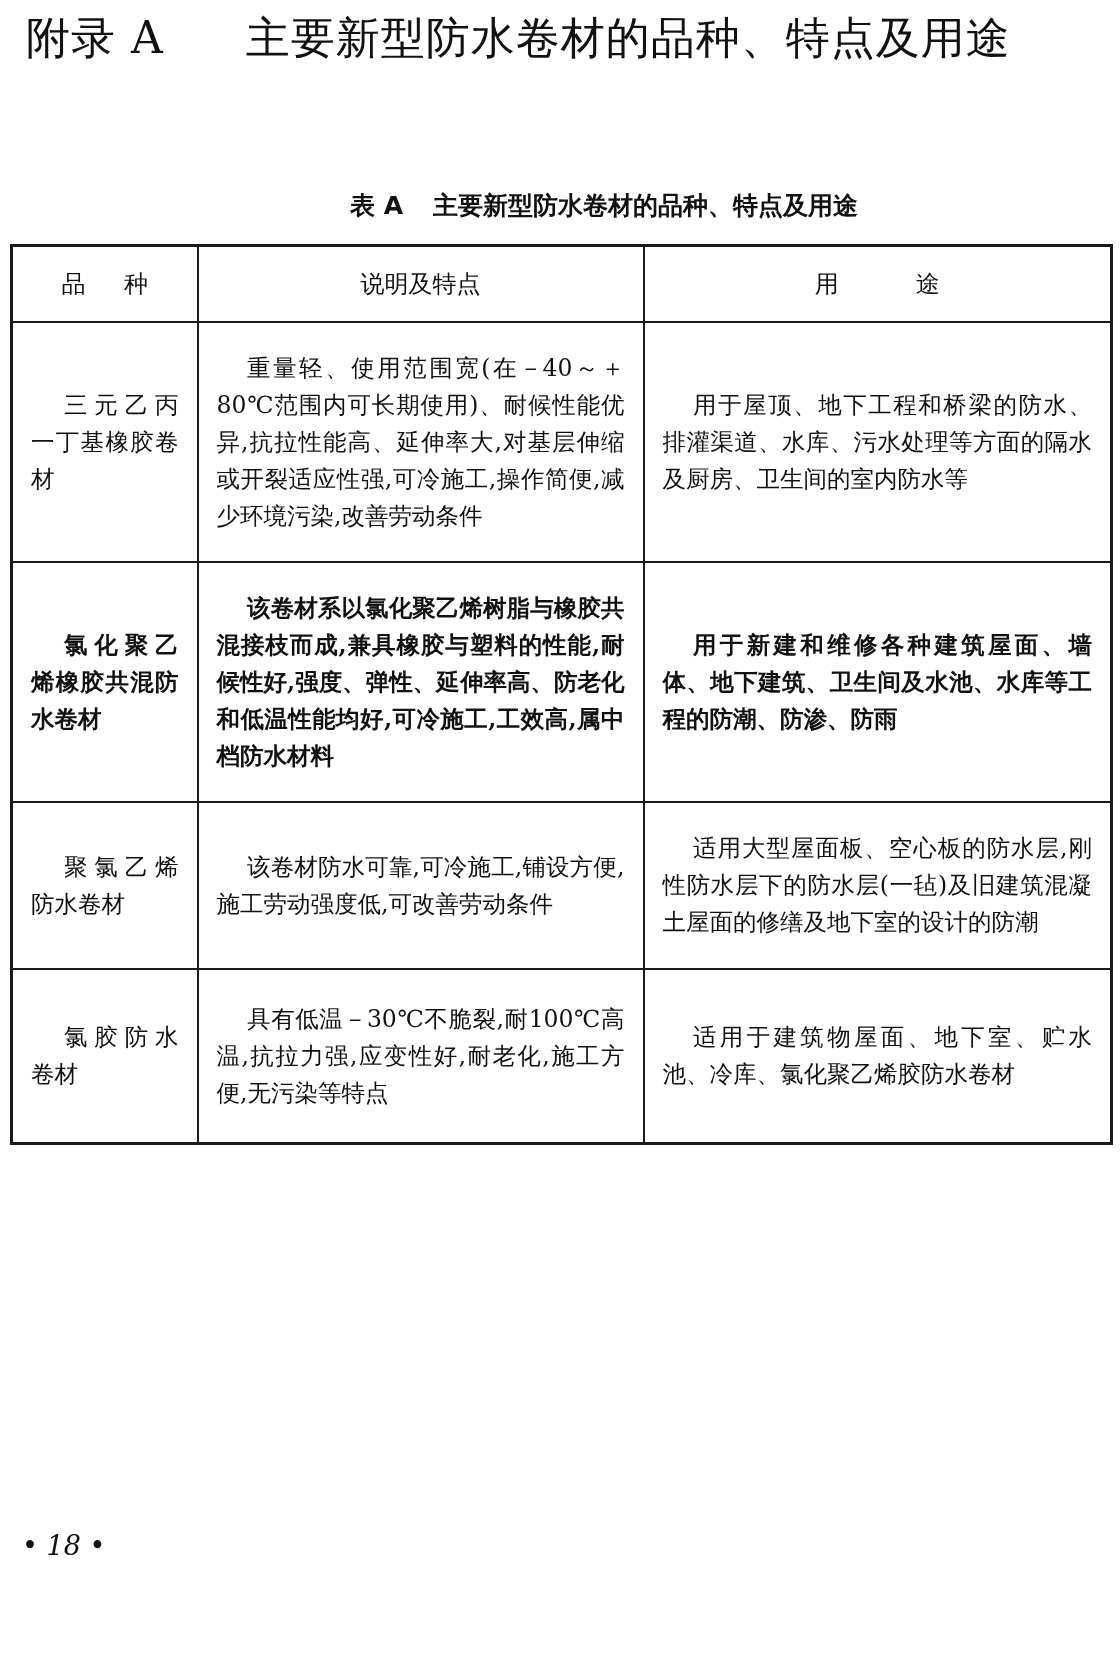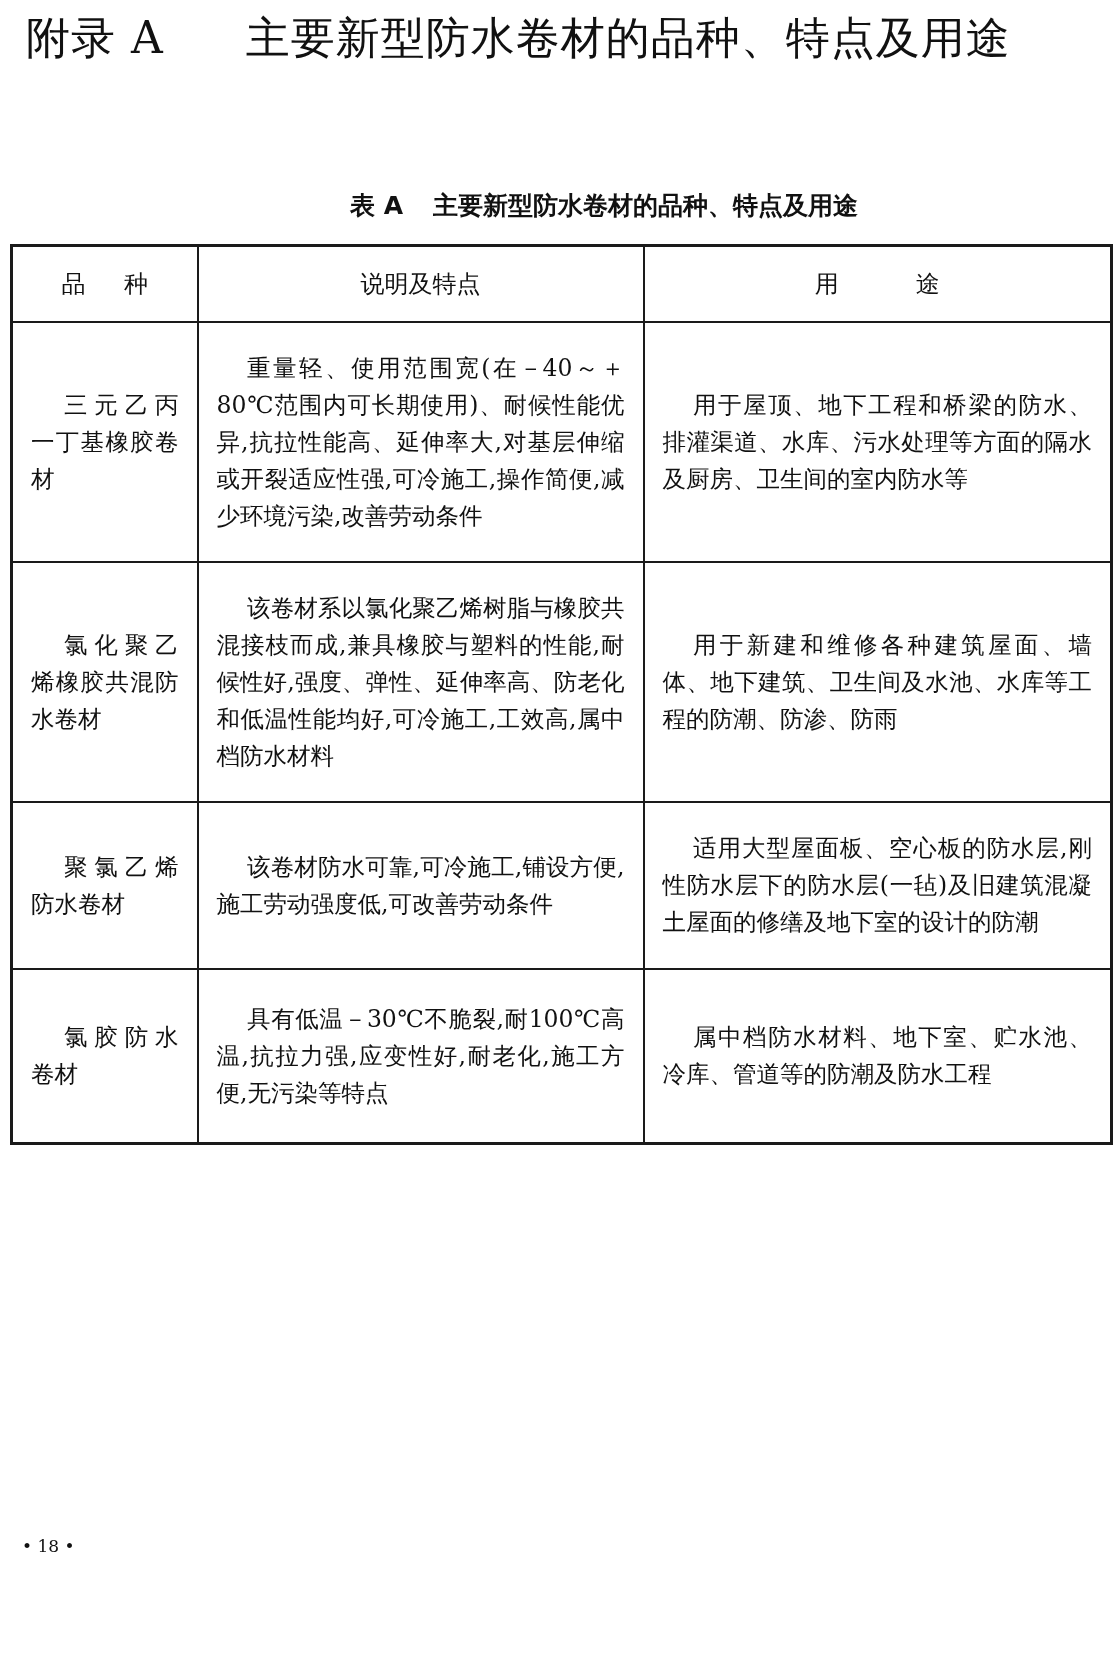--- a/index.html
+++ b/index.html
@@ -85,30 +85,31 @@
     display: inline-block;
     width: 1.6em;
   }
   .sp-wide {
     display: inline-block;
     width: 3.2em;
   }
   tr.r1 td { height: 238px; }
   tr.r2 td { height: 180px; }
   tr.r3 td { height: 204px; }
-  tr.r4 td { height: 238px; }
+  tr.r4 td { height: 238px; font-weight: bold; }
   tr.r5 td { height: 165px; }
   tr.r6 td { height: 172px; }
   .page-number {
     position: absolute;
     left: 22px;
     top: 1526px;
-    font-size: 17px;
+    font-size: 27px;
     line-height: 40px;
     margin: 0;
+    font-style: italic;
   }
 </style>
 </head>
 <body>
 
 <h1 class="appendix-title"><span class="label">附录 A</span><span>主要新型防水卷材的品种、特点及用途</span></h1>
 
 <p class="table-caption"><span class="label">表 A</span><span>主要新型防水卷材的品种、特点及用途</span></p>
 
 <table class="main-table">
@@ -136,18 +137,18 @@
       <td class="use">用于新建和维修各种建筑屋面、墙体、地下建筑、卫生间及水池、水库等工程的防潮、防渗、防雨</td>
     </tr>
     <tr class="r5">
       <td class="variety">聚氯乙烯防水卷材</td>
       <td class="desc">该卷材防水可靠,可冷施工,铺设方便,施工劳动强度低,可改善劳动条件</td>
       <td class="use">适用大型屋面板、空心板的防水层,刚性防水层下的防水层(一毡)及旧建筑混凝土屋面的修缮及地下室的设计的防潮</td>
     </tr>
     <tr class="r6">
       <td class="variety">氯胶防水卷材</td>
       <td class="desc">具有低温－30℃不脆裂,耐100℃高温,抗拉力强,应变性好,耐老化,施工方便,无污染等特点</td>
-      <td class="use">属中档防水材料、地下室、贮水池、冷库、管道等的防潮及防水工程</td>
+      <td class="use">适用于建筑物屋面、地下室、贮水池、冷库、氯化聚乙烯胶防水卷材</td>
     </tr>
   </tbody>
 </table>
 
 <p class="page-number">• 18 •</p>
 
 </body></html>

